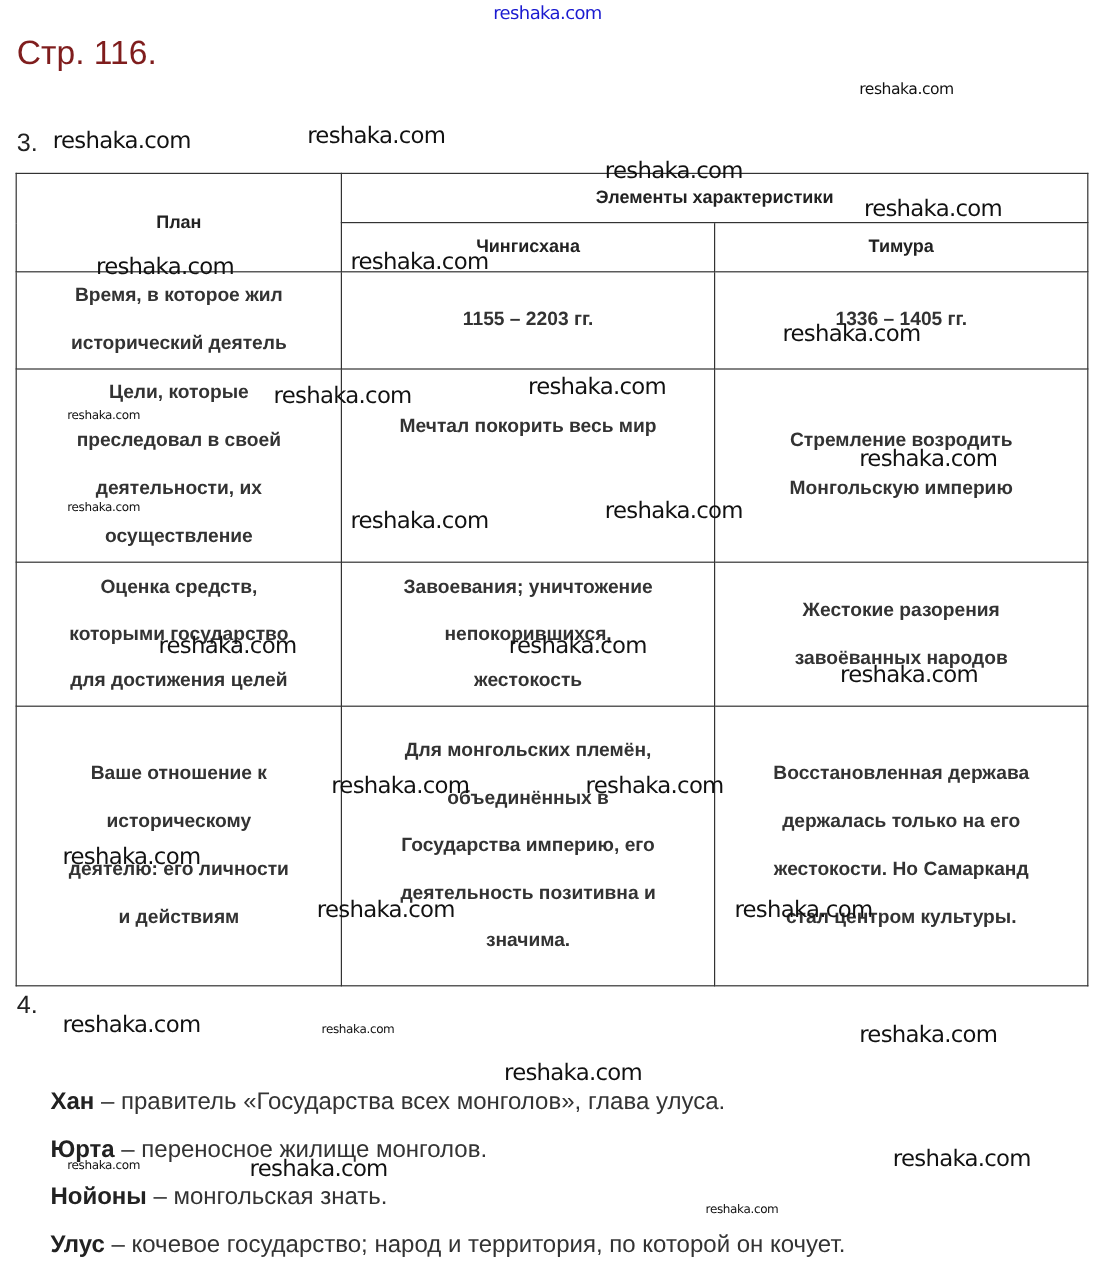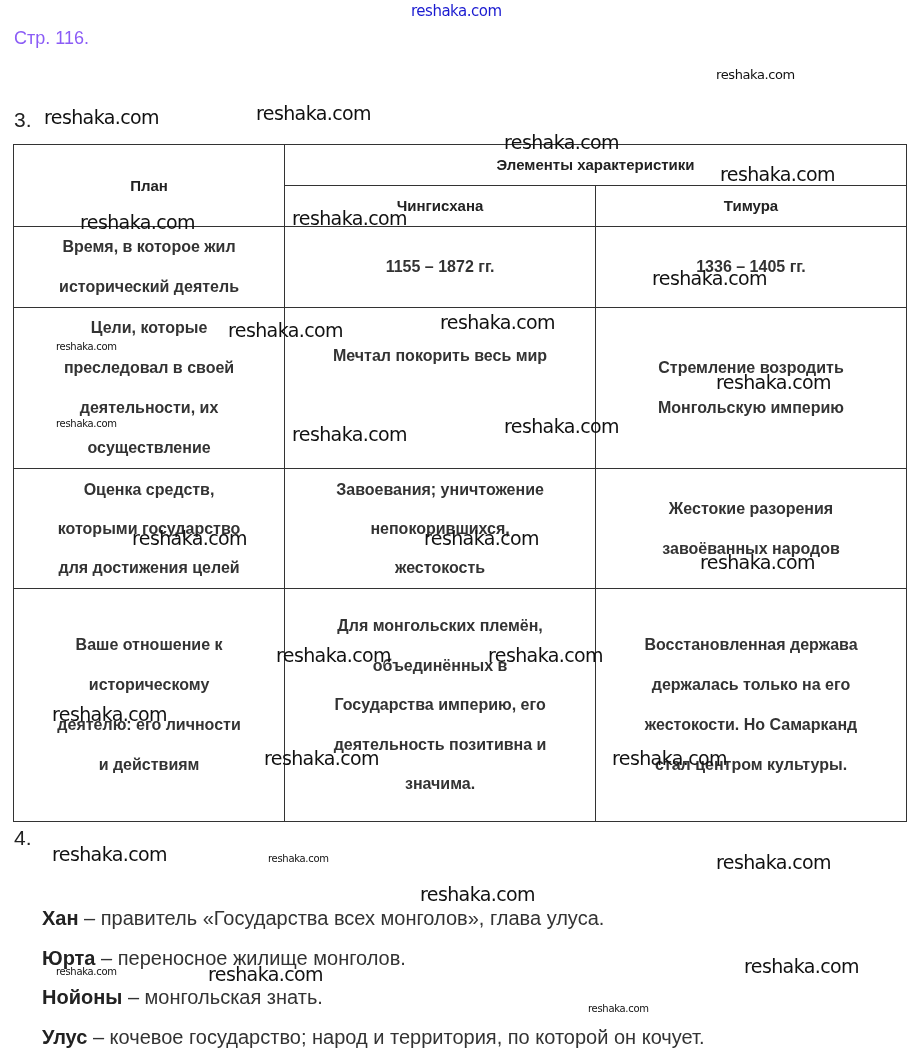--- a/index.html
+++ b/index.html
@@ -1,20 +1,20 @@
 <!DOCTYPE html>
 <html><head>
 <meta charset="utf-8">
 <style>
   html, body { margin:0; padding:0; background:#fff; }
   body { width:917px; height:1060px; position:relative; overflow:hidden;
          font-family:"Liberation Sans", sans-serif; color:#333; }
   .abs { position:absolute; white-space:nowrap; }
   .top-wm { left:411px; top:2px; font-size:15px; color:#1a1ad0; font-family:"DejaVu Sans", sans-serif; letter-spacing:-0.5px; }
-  .page-title { left:14px; top:28px; font-size:18px; color:#8b5cf6; }
+  .page-title { left:14px; top:28px; font-size:28px; color:#7f1d1d; }
   .task-num { font-size:21px; color:#222; }
   .wm { position:absolute; white-space:nowrap; color:#111; font-family:"DejaVu Sans", sans-serif; font-size:19px; letter-spacing:-0.6px; }
   .wm.sm { font-size:13px; letter-spacing:-0.4px; }
   .wm.xs { font-size:10px; letter-spacing:-0.3px; }
   table { position:absolute; left:13px; top:144px; border-collapse:collapse; width:894px; }
   td, th { border:1.5px solid #333; text-align:center; vertical-align:middle;
            font-size:16px; color:#333; font-weight:bold; line-height:40px; padding:0 4px; }
   th { font-weight:bold; color:#222; line-height:20px; font-size:15px; }
   .c1 { width:263px; } .c2 { width:303px; } .c3 { width:303px; }
   .terms { position:absolute; left:42px; top:862px;margin-top:45px; }
@@ -33,21 +33,21 @@
       <tr style="height:40px;">
     <th class="c1" rowspan="2">План</th>
     <th colspan="2" style="height:40px;">Элементы характеристики</th>
   </tr>
   <tr style="height:41px;">
     <th class="c2">Чингисхана</th>
     <th class="c3">Тимура</th>
   </tr>
   <tr style="height:80px;">
     <td><span>Время, в которое жил</span><br><span>исторический деятель</span></td>
-    <td>1155 – 1872 гг.</td>
+    <td>1155 – 2203 гг.</td>
     <td>1336 – 1405 гг.</td>
   </tr>
   <tr style="height:159px;">
     <td><span>Цели, которые</span><br><span>преследовал в своей</span><br><span>деятельности, их</span><br><span>осуществление</span></td>
     <td style="vertical-align:top;padding-top:28px;">Мечтал покорить весь мир</td>
     <td><span>Стремление возродить</span><br><span>Монгольскую империю</span></td>
   </tr>
   <tr style="height:120px;">
     <td style="line-height:39px;text-align:center;"><span>Оценка средств,</span><br><span>которыми государство</span><br><span>для достижения целей</span></td>
     <td style="line-height:39px;"><span>Завоевания; уничтожение</span><br><span>непокорившихся,</span><br><span>жестокость</span></td>

